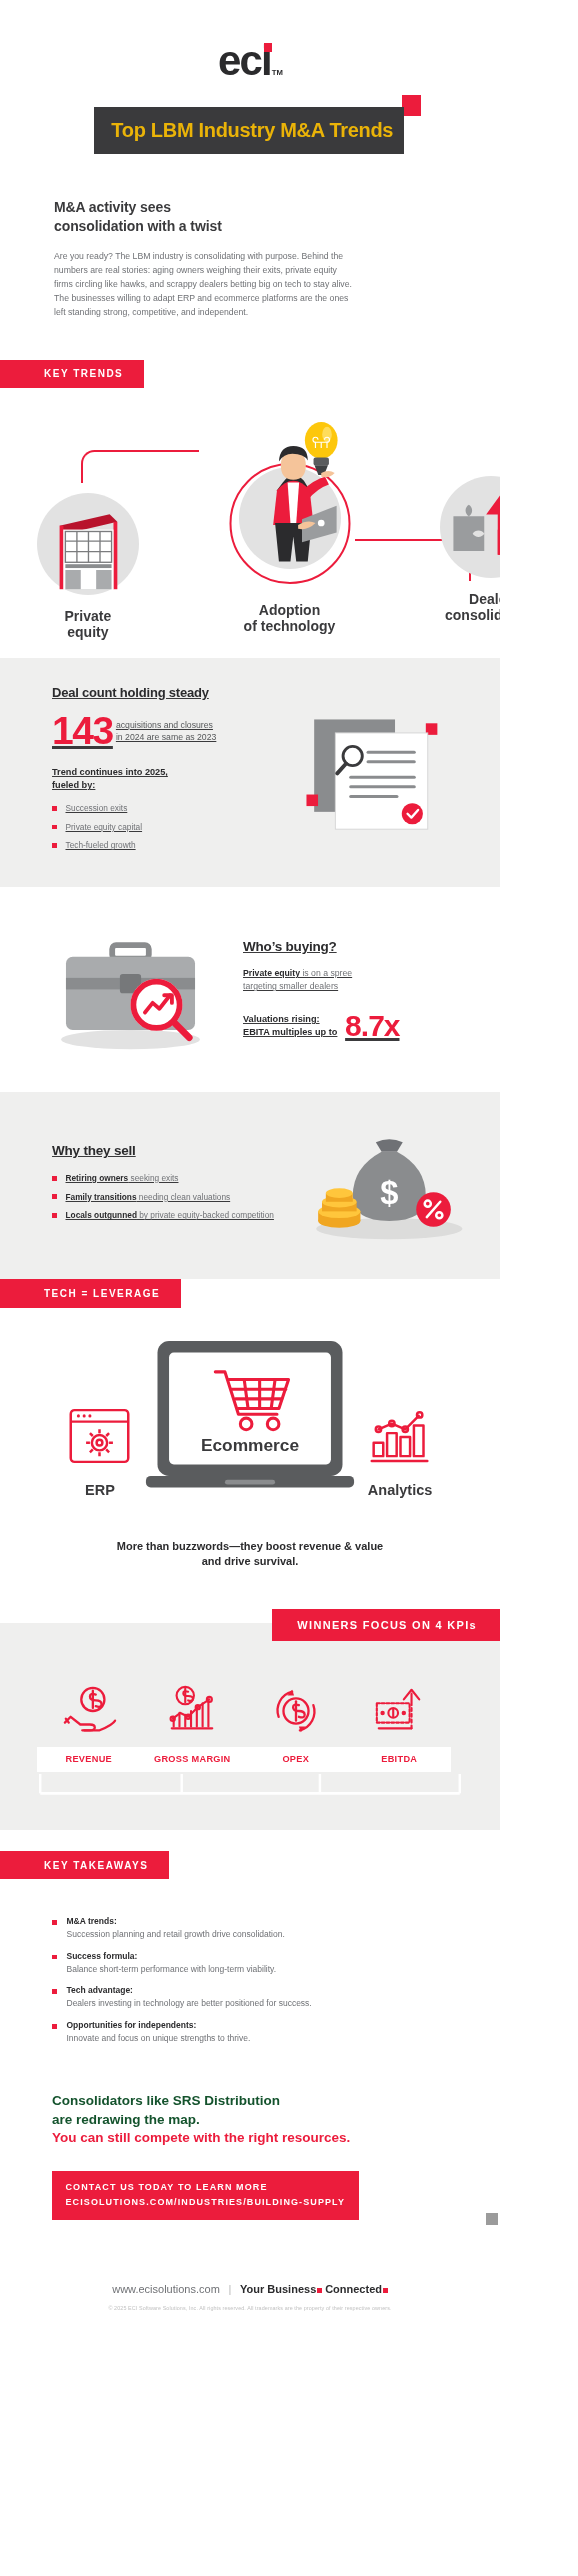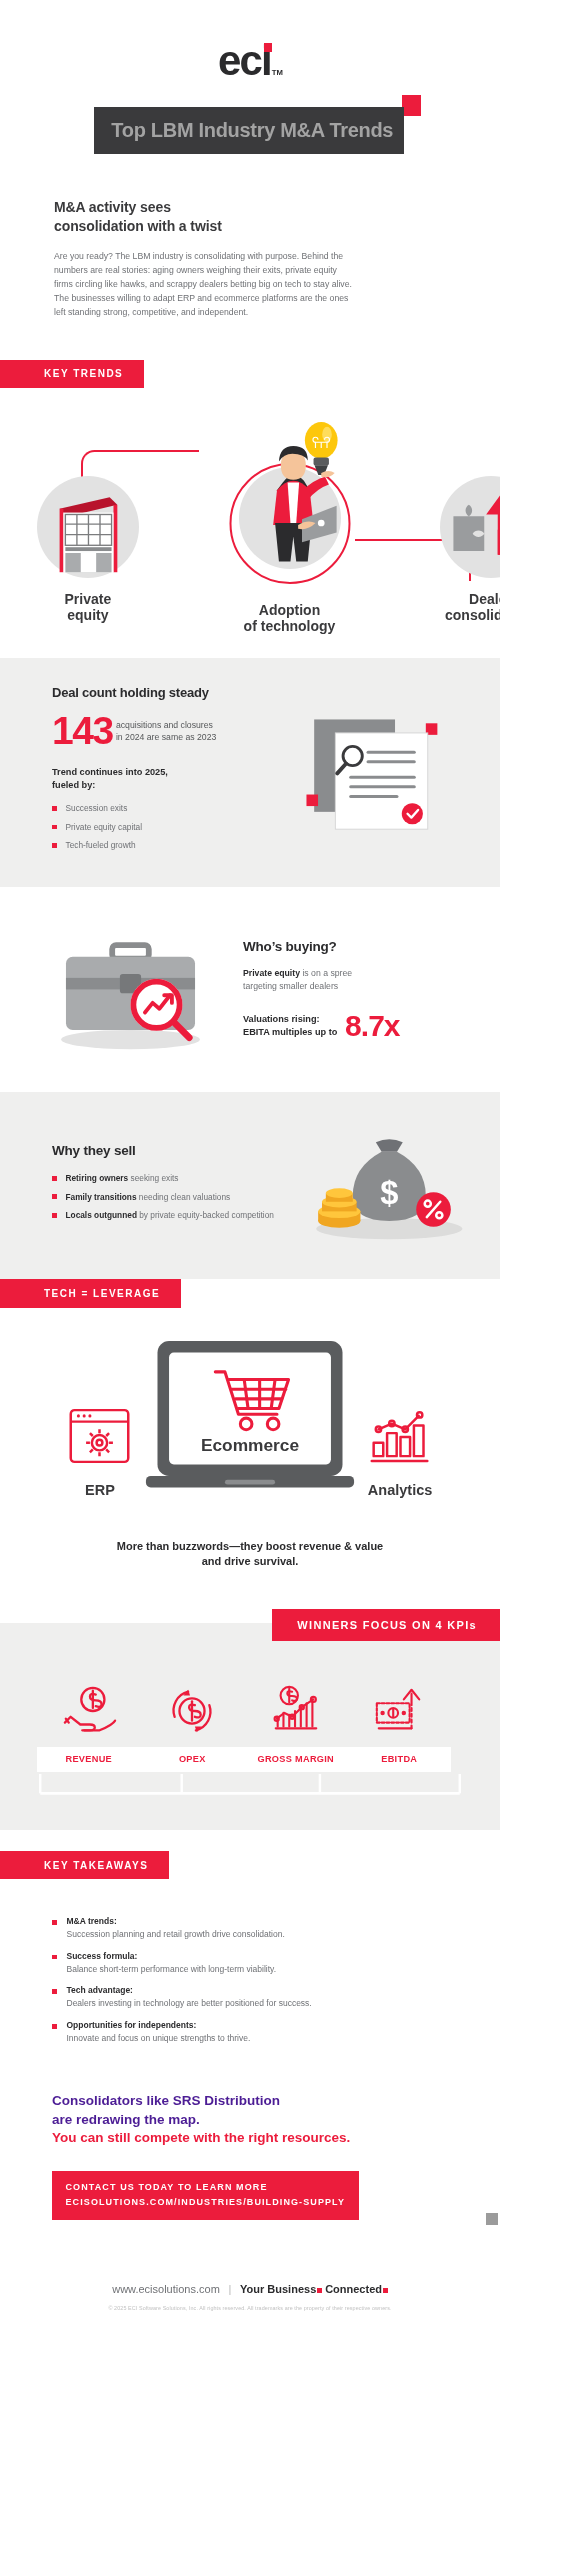--- a/index.html
+++ b/index.html
@@ -62,21 +62,21 @@
     right: 79px;
     top: -12.5px;
     width: 19px;
     height: 21px;
     background: #ec1c3c;
   }
   .title-bar {
     position: relative;
     margin: 0 96px 18px 94px;
     background: #3a3a3c;
-    color: #a3a3a3;
+    color: #eab308;
     padding: 11.6px 17.3px 12.5px 17.3px;
     font-size: 20px;
     font-weight: bold;
     letter-spacing: -0.3px;
     white-space: nowrap;
   }
 
   
   .intro {
     margin: 44px 50px 0 54px;
@@ -198,21 +198,21 @@
   ul.bullets li:before {
     content: "";
     position: absolute;
     left: 0; top: 3.9px;
     width: 4.8px; height: 4.8px;
     background: #ec1c3c;
   }
   ul.bullets li b { color: #2b2b2d; font-weight: bold; }
 
   
-  .two-col { display: flex; align-items: center; }
+  .two-col { display: flex; align-items: center; text-decoration: underline; }
 
   .valuation-row { display: flex; align-items: center; gap: 7.7px; margin-top: 17.3px; }
   .valuation-label { font-size: 9.2px; font-weight: bold; color: #2b2b2d; line-height: 1.38; }
   .valuation-num { font-size: 30px; font-weight: bold; color: #ec1c3c; letter-spacing: -1px; line-height: 1; }
 
   
   .tech-row {
     display: flex;
     align-items: flex-end;
     justify-content: center;
@@ -277,21 +277,21 @@
     position: absolute;
     left: 0; top: 3.9px;
     width: 4.8px; height: 4.8px;
     background: #ec1c3c;
   }
   .take-title { font-size: 8.5px; font-weight: bold; color: #2b2b2d; }
   .take-body  { font-size: 8.5px; color: #6f7175; line-height: 1.45; margin-top: 1.9px; }
 
   
   .closing { padding: 37px 52px 0 52px; }
-  .closing-dark { font-size: 13.5px; font-weight: bold; color: #4c1d95; line-height: 1.38; }
+  .closing-dark { font-size: 13.5px; font-weight: bold; color: #14532d; line-height: 1.38; }
   .closing-red  { font-size: 13.5px; font-weight: bold; color: #ec1c3c; line-height: 1.38; }
   .cta-wrap { position: relative; margin-top: 23px; height: 52px; }
   .cta {
     position: absolute;
     left: 0; top: 0;
     background: #ec1c3c;
     color: #ffffff;
     padding: 8.7px 13.5px 9.6px 13.5px;
     font-size: 9px;
     font-weight: bold;
@@ -359,21 +359,21 @@
   <div class="tag-wrap" style="margin-top:40px">
     <span class="tag">KEY TRENDS</span>
   </div>
 
   <div class="trends">
 
     <div class="connector" style="left:81px; top:56px; width:118px; height:33px; border-top:2.4px solid #ec1c3c; border-left:2.4px solid #ec1c3c; border-top-left-radius:13.5px; border-right:0; border-bottom:0;"></div>
 
     <div class="connector" style="left:355px; top:145px; width:116px; height:42px; border-top:2.4px solid #ec1c3c; border-right:2.4px solid #ec1c3c; border-top-right-radius:13.5px; border-left:0; border-bottom:0;"></div>
 
-    <div class="trend-col" style="left:15.4px; top:39px;">
+    <div class="trend-col" style="left:15.4px; top:56px;">
       <div class="trend-art">
         <div class="circle-bg"></div>
         <svg width="91" height="102" viewBox="0 0 94 106" style="position:relative;">
           <polygon points="18,34 70,22 78,30 26,42" fill="#b8132c"></polygon>
           <rect x="18" y="34" width="4" height="66" fill="#ec1c3c"></rect>
           <rect x="74" y="30" width="4" height="70" fill="#ec1c3c"></rect>
           <rect x="22" y="38" width="52" height="62" fill="#ffffff"></rect>
           <g stroke="#7b7c7e" stroke-width="1.4" fill="none">
             <rect x="24" y="40" width="48" height="32"></rect>
             <line x1="24" y1="50" x2="72" y2="50"></line>
@@ -649,37 +649,20 @@
                 <circle cx="33" cy="16" r="12"></circle>
                 <path d="M36,11 q-6,-2 -6,2 q0,4 6,4 q6,0 6,4 q0,4 -6,2"></path>
                 <line x1="33" y1="7" x2="33" y2="25"></line>
                 <path d="M4,40 l6,-6 l10,8 h10 q5,0 5,3 q0,3 -5,3 h-8"></path>
                 <path d="M24,48 h16 q14,-6 16,-10"></path>
                 <path d="M5,36 l3,4"></path>
               </g>
             </svg>
           </div>
           <div class="kpi-chip">REVENUE</div>
-        </div>
-
-        <div class="kpi-item">
-          <div class="kpi-icon">
-            <svg width="56" height="54" viewBox="0 0 58 56">
-              <g fill="none" stroke="#ec1c3c" stroke-width="2.4" stroke-linecap="round" stroke-linejoin="round">
-                <circle cx="29" cy="28" r="13"></circle>
-                <path d="M32,22 q-6,-2 -6,2 q0,4 6,4 q6,0 6,4 q0,4 -6,2"></path>
-                <line x1="29" y1="18" x2="29" y2="38"></line>
-                <path d="M47,22 a20,20 0 0,1 -14,26"></path>
-                <path d="M11,34 a20,20 0 0,1 14,-26"></path>
-                <path d="M25,6 l2,6 l-7,0z" fill="#ec1c3c" stroke="none"></path>
-                <path d="M34,50 l-2,-6 l7,0z" fill="#ec1c3c" stroke="none"></path>
-              </g>
-            </svg>
-          </div>
-          <div class="kpi-chip">OPEX</div>
         </div>
 
         <div class="kpi-item">
           <div class="kpi-icon">
             <svg width="56" height="54" viewBox="0 0 58 56">
               <g fill="none" stroke="#ec1c3c" stroke-width="2.2" stroke-linecap="round" stroke-linejoin="round">
                 <circle cx="22" cy="12" r="9"></circle>
                 <path d="M25,8 q-5,-1.5 -5,1.5 q0,3 5,3 q5,0 5,3 q0,3 -5,1.5"></path>
                 <line x1="22" y1="5" x2="22" y2="19"></line>
                 <line x1="8" y1="46" x2="50" y2="46"></line>
@@ -697,20 +680,37 @@
                 <circle cx="47" cy="16" r="2.6"></circle>
               </g>
             </svg>
           </div>
           <div class="kpi-chip">GROSS MARGIN</div>
         </div>
 
         <div class="kpi-item">
           <div class="kpi-icon">
             <svg width="56" height="54" viewBox="0 0 58 56">
+              <g fill="none" stroke="#ec1c3c" stroke-width="2.4" stroke-linecap="round" stroke-linejoin="round">
+                <circle cx="29" cy="28" r="13"></circle>
+                <path d="M32,22 q-6,-2 -6,2 q0,4 6,4 q6,0 6,4 q0,4 -6,2"></path>
+                <line x1="29" y1="18" x2="29" y2="38"></line>
+                <path d="M47,22 a20,20 0 0,1 -14,26"></path>
+                <path d="M11,34 a20,20 0 0,1 14,-26"></path>
+                <path d="M25,6 l2,6 l-7,0z" fill="#ec1c3c" stroke="none"></path>
+                <path d="M34,50 l-2,-6 l7,0z" fill="#ec1c3c" stroke="none"></path>
+              </g>
+            </svg>
+          </div>
+          <div class="kpi-chip">OPEX</div>
+        </div>
+
+        <div class="kpi-item">
+          <div class="kpi-icon">
+            <svg width="56" height="54" viewBox="0 0 58 56">
               <g fill="none" stroke="#ec1c3c" stroke-width="2.2" stroke-linecap="round" stroke-linejoin="round">
                 <rect x="6" y="20" width="34" height="20" stroke-dasharray="3 2"></rect>
                 <circle cx="23" cy="30" r="5"></circle>
                 <line x1="23" y1="26" x2="23" y2="34"></line>
                 <circle cx="12" cy="30" r="1.2" fill="#ec1c3c"></circle>
                 <circle cx="34" cy="30" r="1.2" fill="#ec1c3c"></circle>
                 <line x1="8" y1="46" x2="42" y2="46"></line>
                 <line x1="42" y1="46" x2="42" y2="22" stroke-dasharray="3 3"></line>
                 <path d="M42,22 v-12"></path>
                 <path d="M34,16 l8,-10 l8,10"></path>

